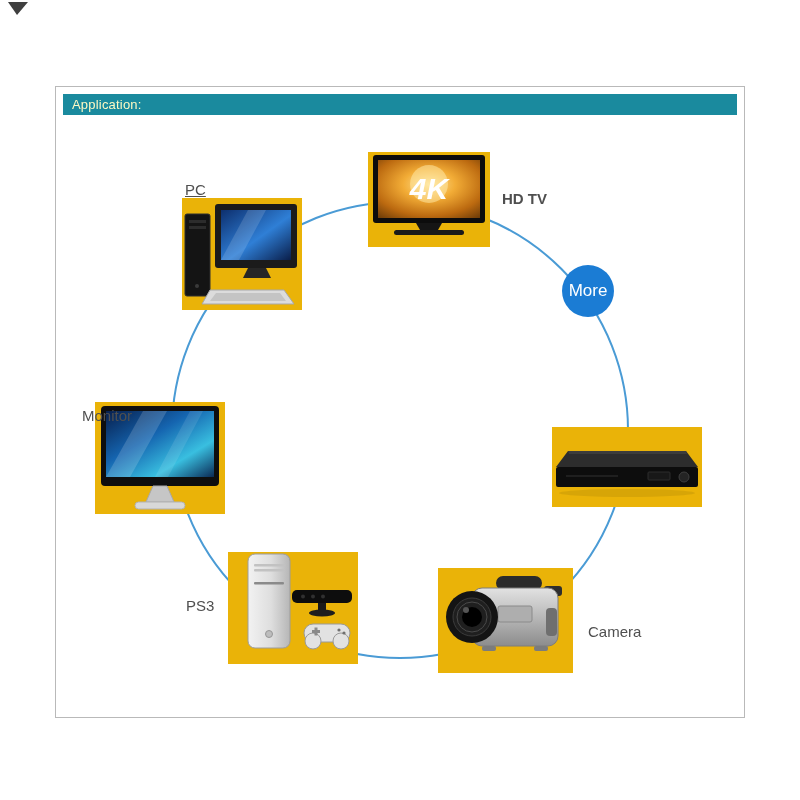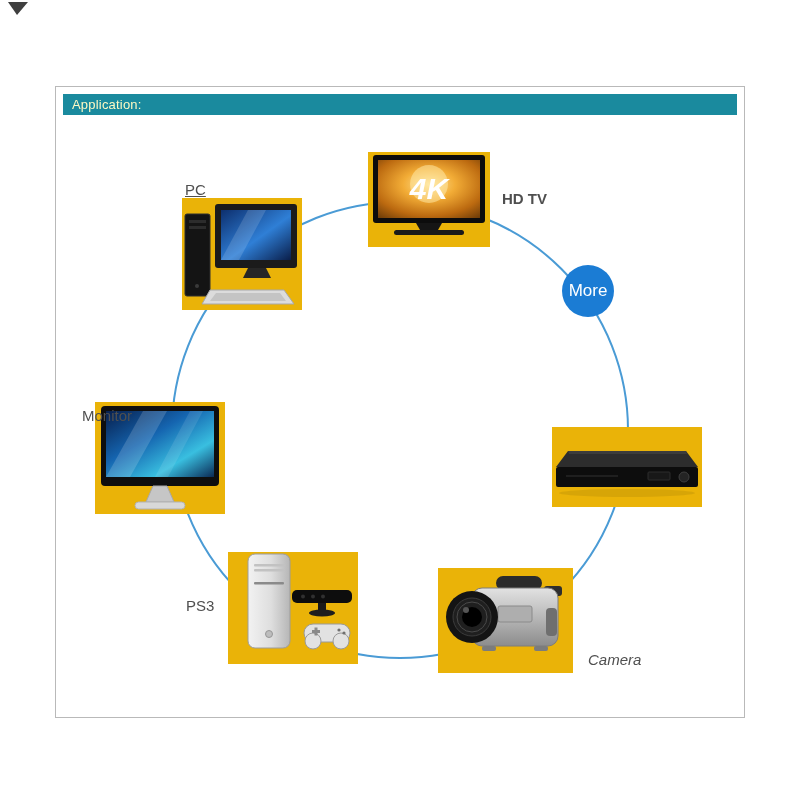--- a/index.html
+++ b/index.html
@@ -188,15 +188,15 @@
       <rect x="108" y="40" width="11" height="28" rx="4" fill="#6f6f6f"></rect>
       <circle cx="34" cy="49" r="26" fill="#141414"></circle>
       <circle cx="34" cy="49" r="19" fill="#1f1f1f" stroke="#3c3c3c"></circle>
       <circle cx="34" cy="49" r="15" fill="none" stroke="#4a4a4a"></circle>
       <circle cx="34" cy="49" r="10" fill="#000000"></circle>
       <circle cx="28" cy="42" r="3" fill="#555555"></circle>
       <rect x="44" y="78" width="14" height="5" rx="2" fill="#7c7c7c"></rect>
       <rect x="96" y="78" width="14" height="5" rx="2" fill="#7c7c7c"></rect>
     </svg>
   </div>
-  <div class="diagram-label" style="left:588px; top:650px;font-style:italic;">Camera</div>
+  <div class="diagram-label" style="left:588px; top:622px;">Camera</div>
 
 </div>
 
 </body></html>

